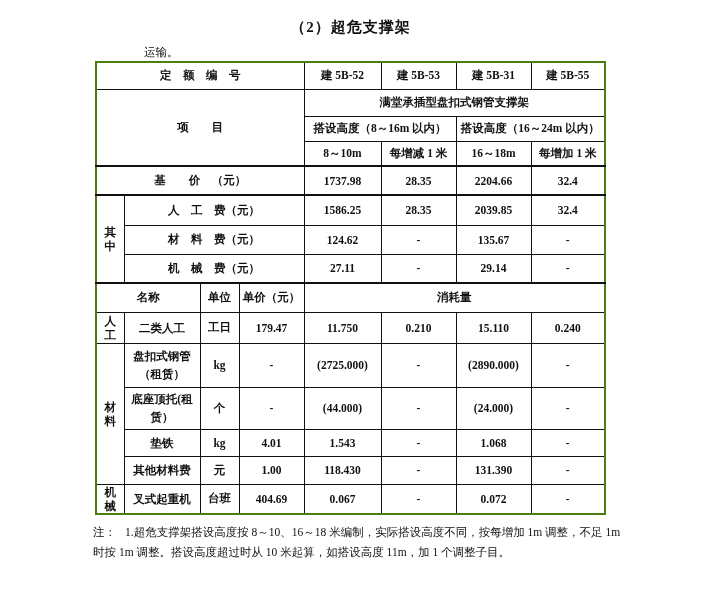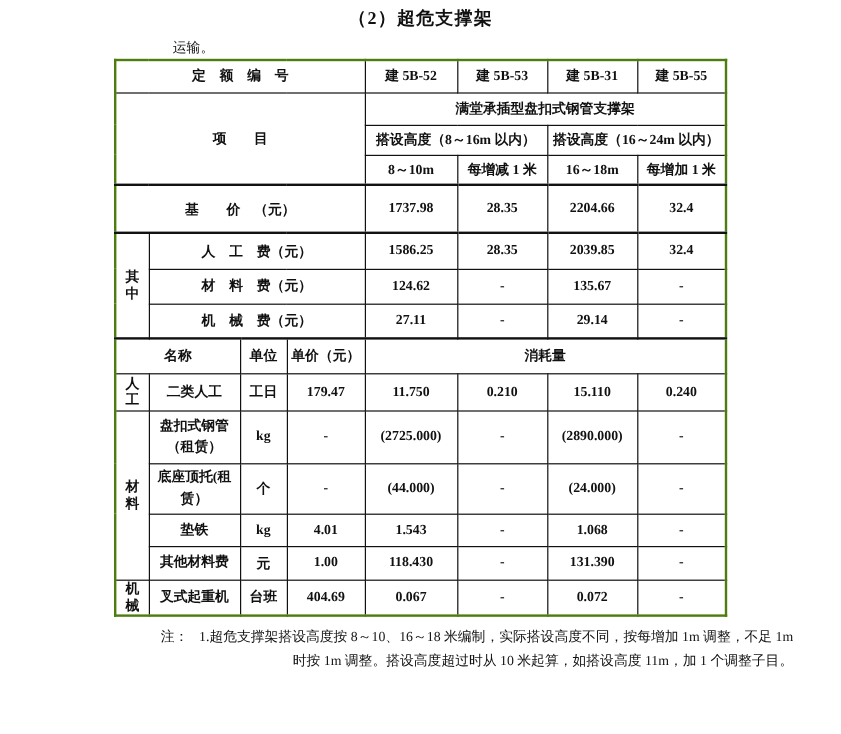--- a/index.html
+++ b/index.html
@@ -6,21 +6,21 @@
   .page{
     position:relative;
     width:701px;height:612px;
     background:#fff;
     color:#111;
     font-family:"Liberation Serif","DejaVu Serif",serif;
     overflow:hidden;
   }
   .doc-title{
     text-align:center;
-    padding-top:6px;
+    padding-top:18px;
     font-size:15px;
     font-weight:bold;
     letter-spacing:1px;
   }
   .work{
     margin:7px 70px 0 97px;
     font-size:11.5px;
     line-height:17px;
   }
   .work .line2{margin-left:47px;}
@@ -55,21 +55,20 @@
   }
   td.vlabel{
     word-break:break-all;
     line-height:14px;
     padding:2px 7px;
   }
   .notes{
     margin:7px 40px 0 93px;
     font-size:11.5px;
     line-height:20px;
-    text-align:right;
   }
   .notes .n1text{margin-left:9px;}
   .notes .nline3{margin-left:22px;}
 </style>
 </head>
 <body>
 
 <div class="page">
 
   <div class="doc-title">（2）超危支撑架</div>
@@ -108,21 +107,21 @@
       <td colspan="2">搭设高度（8～16m 以内）</td>
       <td colspan="2">搭设高度（16～24m 以内）</td>
     </tr>
     <tr style="height:25px">
       <td>8～10m</td>
       <td>每增减 1 米</td>
       <td>16～18m</td>
       <td>每增加 1 米</td>
     </tr>
 
-    <tr style="height:40px" class="bt2">
+    <tr style="height:29px" class="bt2">
       <td colspan="4">基　　价　（元）</td>
       <td>1737.98</td>
       <td>28.35</td>
       <td>2204.66</td>
       <td>32.4</td>
     </tr>
 
     <tr style="height:30px" class="bt2">
       <td rowspan="3" class="vlabel">其中</td>
       <td colspan="3">人　工　费（元）</td>

